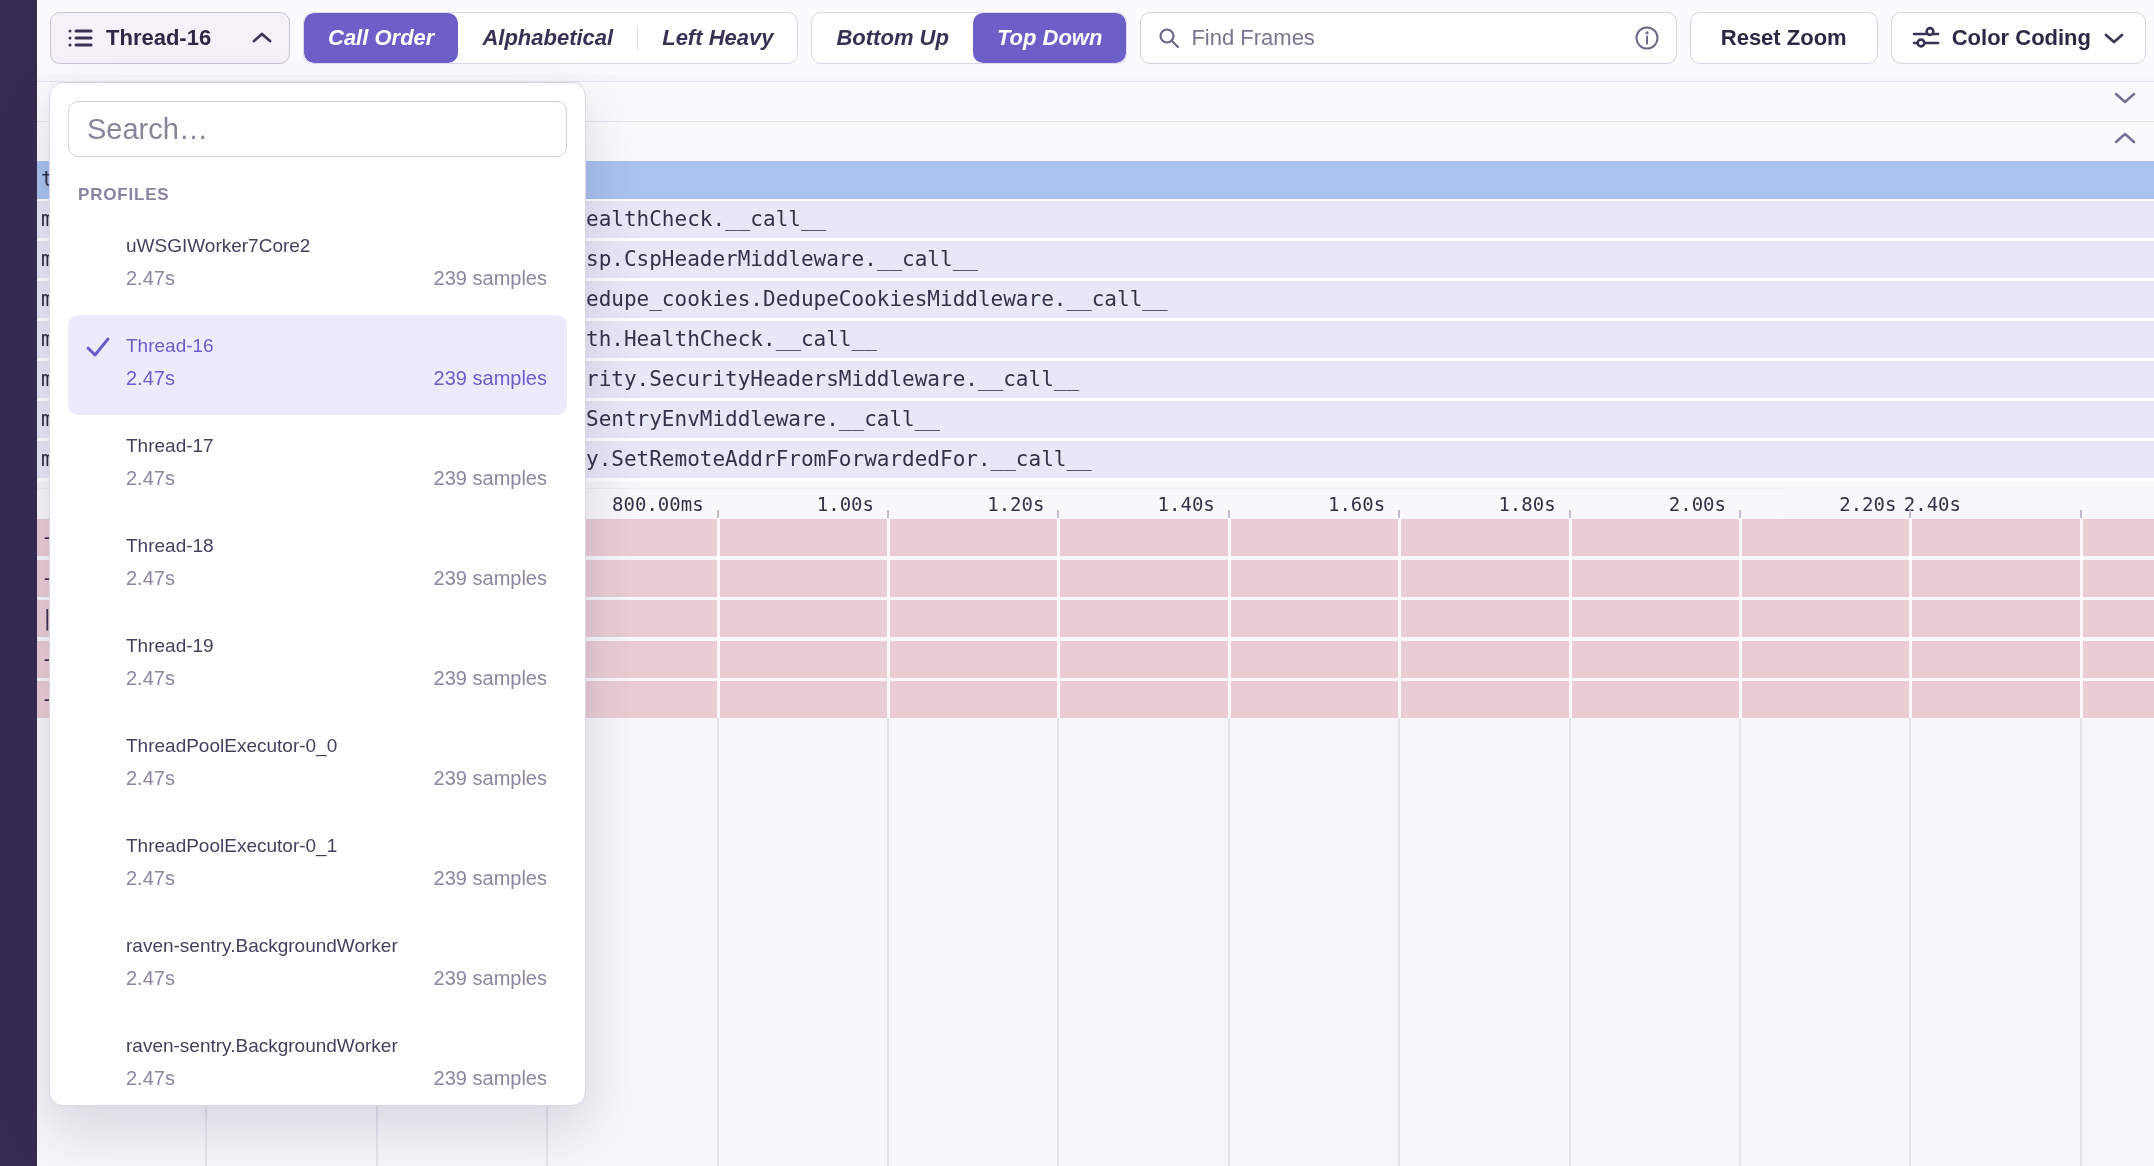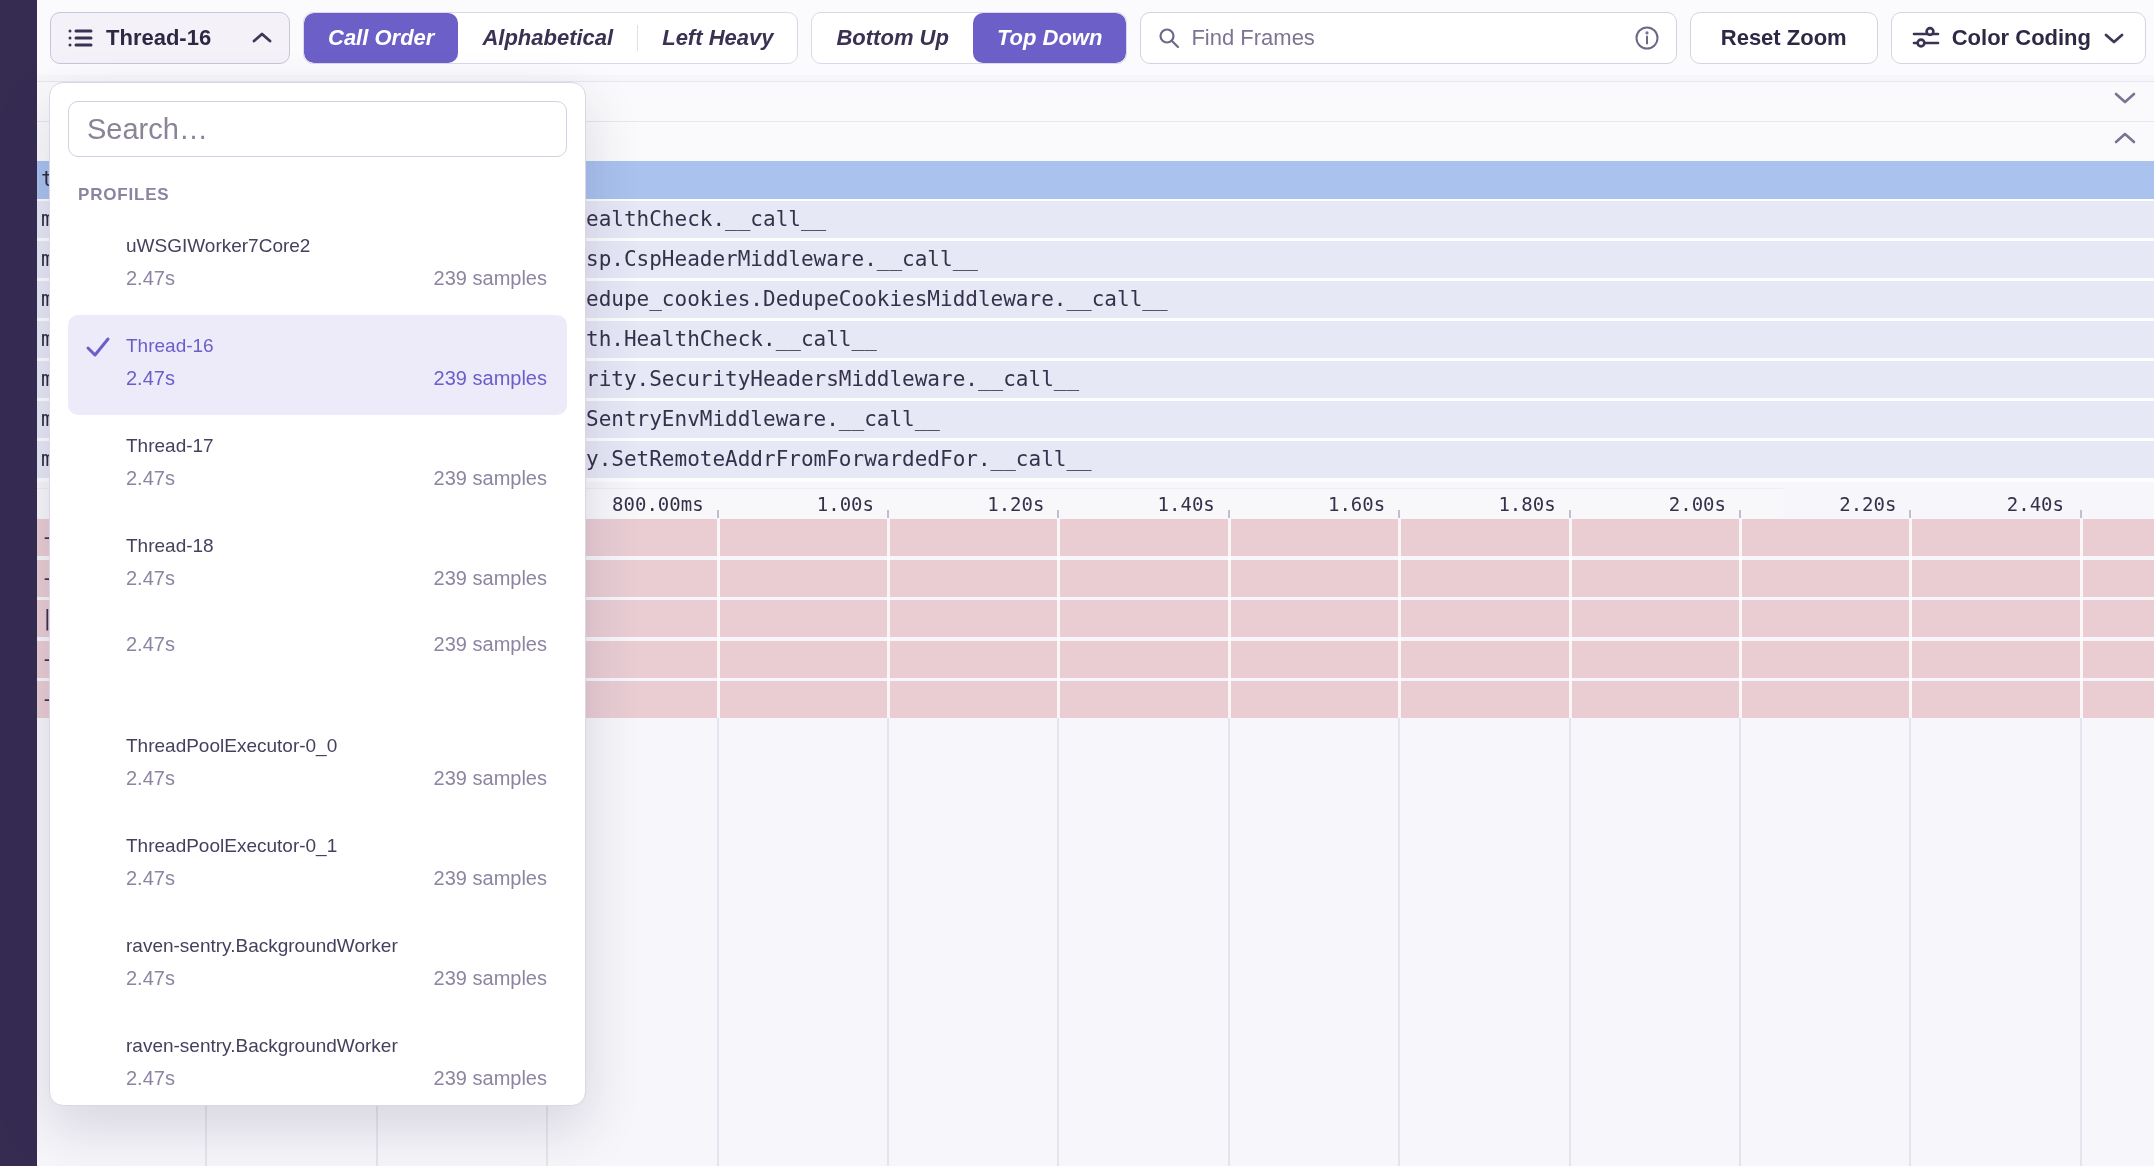--- a/index.html
+++ b/index.html
@@ -197,21 +197,21 @@
 
   <div class="axis" id="time-axis">
       <div class="alabel mono" style="left: 466.6px;">800.00ms</div>
       <div class="alabel mono" style="left: 637px;">1.00s</div>
       <div class="alabel mono" style="left: 807.4px;">1.20s</div>
       <div class="alabel mono" style="left: 977.8px;">1.40s</div>
       <div class="alabel mono" style="left: 1148.2px;">1.60s</div>
       <div class="alabel mono" style="left: 1318.6px;">1.80s</div>
       <div class="alabel mono" style="left: 1489px; padding-left: 16px;">2.00s</div>
       <div class="alabel mono" style="left: 1659.4px;">2.20s</div>
-      <div class="alabel mono" style="left: 1827px;">2.40s</div>
+      <div class="alabel mono" style="left: 1724px;">2.40s</div>
       <div class="atick" style="left: 168.4px;"></div>
       <div class="atick" style="left: 338.8px;"></div>
       <div class="atick" style="left: 509.2px;"></div>
       <div class="atick" style="left: 679.6px;"></div>
       <div class="atick" style="left: 850px;"></div>
       <div class="atick" style="left: 1020.4px;"></div>
       <div class="atick" style="left: 1190.8px;"></div>
       <div class="atick" style="left: 1361.2px;"></div>
       <div class="atick" style="left: 1531.6px;"></div>
       <div class="atick" style="left: 1702px;"></div>
@@ -297,20 +297,21 @@
         </div>
       </div>
       <div class="pitem">
         <div class="pname">Thread-18</div>
         <div class="prow2">
           <span>2.47s</span>
           <span>239 samples</span>
         </div>
       </div>
       <div class="pitem">
+        <div class="pname">Thread-19</div>
         <div class="prow2">
           <span>2.47s</span>
           <span>239 samples</span>
         </div>
       </div>
       <div class="pitem">
         <div class="pname">ThreadPoolExecutor-0_0</div>
         <div class="prow2">
           <span>2.47s</span>
           <span>239 samples</span>

